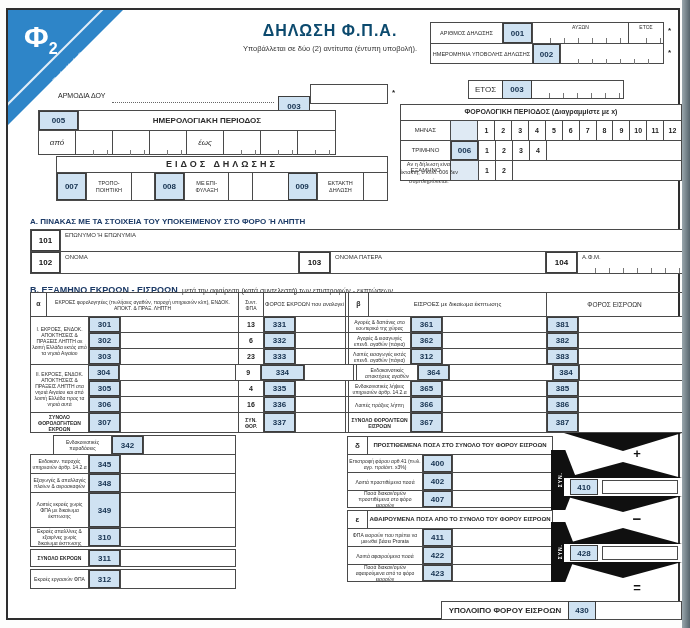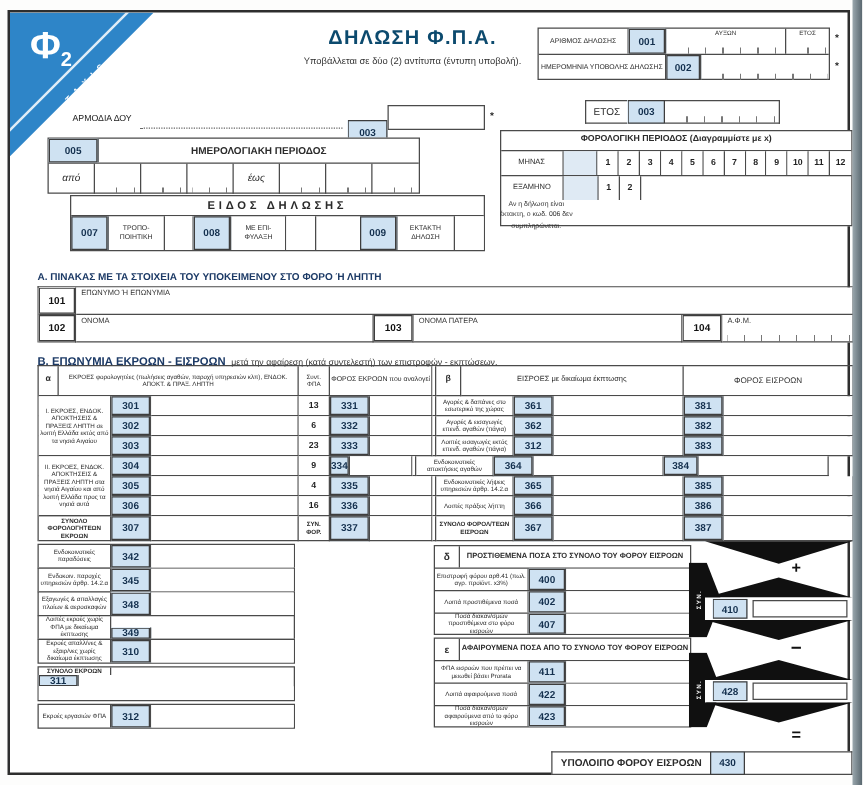--- a/index.html
+++ b/index.html
@@ -121,20 +121,29 @@
       <div class="num br" style="width:17px;">4</div>
       <div class="num br" style="width:17px;">5</div>
       <div class="num br" style="width:17px;">6</div>
       <div class="num br" style="width:17px;">7</div>
       <div class="num br" style="width:17px;">8</div>
       <div class="num br" style="width:17px;">9</div>
       <div class="num br" style="width:17px;">10</div>
       <div class="num br" style="width:17px;">11</div>
       <div class="num" style="width:17px;">12</div>
     </div>
+    <div class="row bb" style="height:20px;">
+      <div class="lb f6 br" style="width:50px;">ΤΡΙΜΗΝΟ</div>
+      <div class="chip br" style="width:28px;">006</div>
+      <div class="num br" style="width:17px;">1</div>
+      <div class="num br" style="width:17px;">2</div>
+      <div class="num br" style="width:17px;">3</div>
+      <div class="num br" style="width:17px;">4</div>
+      <div style="flex:1;"></div>
+    </div>
     <div class="row" style="height:19px;">
       <div class="lb f6 br" style="width:50px;">ΕΞΑΜΗΝΟ</div>
       <div class="br" style="width:28px;background:#dfeaf4;"></div>
       <div class="num br" style="width:17px;">1</div>
       <div class="num br" style="width:17px;">2</div>
       <div style="flex:1;"></div>
     </div>
   </div>
 
   <div class="abs box" style="left:56px;top:156px;width:332px;height:45px;">
@@ -171,21 +180,21 @@
         <span class="f6" style="position:absolute;left:4px;top:2px;color:#333;">ΟΝΟΜΑ ΠΑΤΕΡΑ</span>
       </div>
       <div class="chipw br bb" style="width:32px;">104</div>
       <div class="fld br bb ticks" style="flex:1;position:relative;">
         <span class="f6" style="position:absolute;left:4px;top:2px;color:#333;">Α.Φ.Μ.</span>
       </div>
     </div>
   </div>
 
   <div class="abs" style="left:30px;top:279px;">
-    <span class="f9 b navy">Β. ΕΠΩΝΥΜΙΑ ΕΚΡΟΩΝ - ΕΙΣΡΟΩΝ</span>
+    <span class="f9 b navy">Β. ΕΞΑΜΗΝΟ ΕΚΡΟΩΝ - ΕΙΣΡΟΩΝ</span>
     <span class="f7" style="color:#333;">μετά την αφαίρεση (κατά συντελεστή) των επιστροφών - εκπτώσεων.</span>
   </div>
 
   <div class="abs" style="left:30px;top:292px;width:652px;height:140px;border-top:1px solid #4a4a4a;border-left:1px solid #4a4a4a;">
 
     <div class="row" style="height:24px;">
       <div class="lb f7 b br bb" style="width:16px;">α</div>
       <div class="lb f5 br bb" style="width:192px;">ΕΚΡΟΕΣ φορολογητέες (πωλήσεις αγαθών, παροχή υπηρεσιών κλπ), ΕΝΔΟΚ. ΑΠΟΚΤ. &amp; ΠΡΑΞ. ΛΗΠΤΗ</div>
       <div class="lb f5 br bb" style="width:25px;">Συντ. ΦΠΑ</div>
       <div class="lb f55 br bb" style="width:82px;">ΦΟΡΟΣ ΕΚΡΟΩΝ που αναλογεί</div>
@@ -238,21 +247,21 @@
       <div class="fld br bb" style="width:104px;"></div>
       <div class="chip br bb" style="width:32px;">383</div>
       <div class="fld br bb" style="width:104px;"></div>
     </div>
 
     <div class="row" style="height:16px;">
       <div class="br bb" style="width:58px;"></div>
       <div class="chip br bb" style="width:32px;">304</div>
       <div class="fld br bb" style="width:118px;"></div>
       <div class="num br bb" style="width:25px;">9</div>
-      <div class="chip br bb" style="width:16px;">334</div>
+      <div class="chip br bb" style="width:44px;">334</div>
       <div class="fld br bb" style="width:50px;"></div>
       <div class="br bb" style="width:3px;background:#fff;"></div>
       <div class="lb f5 br bb" style="width:62px;">Ενδοκοινοτικές αποκτήσεις αγαθών</div>
       <div class="chip br bb" style="width:32px;">364</div>
       <div class="fld br bb" style="width:104px;"></div>
       <div class="chip br bb" style="width:28px;">384</div>
       <div class="fld br bb" style="width:104px;"></div>
     </div>
 
     <div class="row" style="height:16px;">
@@ -298,46 +307,46 @@
       <div class="fld br bb" style="width:104px;"></div>
       <div class="chip br bb" style="width:32px;">387</div>
       <div class="fld br bb" style="width:104px;"></div>
     </div>
 
     <div class="lb f5 abs" style="left:0;top:24px;width:58px;height:48px;background:#fff;border-right:1px solid #4a4a4a;border-bottom:1px solid #4a4a4a;">Ι. ΕΚΡΟΕΣ, ΕΝΔΟΚ. ΑΠΟΚΤΗΣΕΙΣ &amp; ΠΡΑΞΕΙΣ ΛΗΠΤΗ σε λοιπή Ελλάδα εκτός από τα νησιά Αιγαίου</div>
     <div class="lb f5 abs" style="left:0;top:72px;width:58px;height:48px;background:#fff;border-right:1px solid #4a4a4a;border-bottom:1px solid #4a4a4a;">ΙΙ. ΕΚΡΟΕΣ, ΕΝΔΟΚ. ΑΠΟΚΤΗΣΕΙΣ &amp; ΠΡΑΞΕΙΣ ΛΗΠΤΗ στα νησιά Αιγαίου και από λοιπή Ελλάδα προς τα νησιά αυτά</div>
   </div>
 
   <div class="abs" style="left:30px;top:435px;width:206px;">
-    <div class="row box" style="height:20px;">
+    <div class="row box" style="height:20px;margin-left:23px;">
       <div class="lb f5 br" style="width:58px;">Ενδοκοινοτικές παραδόσεις</div>
       <div class="chip br" style="width:32px;">342</div>
       <div class="fld" style="flex:1;"></div>
     </div>
     <div class="row box" style="height:20px;margin-top:-1px;">
       <div class="lb f5 br" style="width:58px;">Ενδοκοιν. παροχές υπηρεσιών άρθρ. 14.2.α</div>
       <div class="chip br" style="width:32px;">345</div>
       <div class="fld" style="flex:1;"></div>
     </div>
     <div class="row box" style="height:20px;margin-top:-1px;">
       <div class="lb f5 br" style="width:58px;">Εξαγωγές &amp; απαλλαγές πλοίων &amp; αεροσκαφών</div>
       <div class="chip br" style="width:32px;">348</div>
       <div class="fld" style="flex:1;"></div>
     </div>
-    <div class="row box" style="height:20px;margin-top:-1px;align-items:flex-end;">
+    <div class="row box" style="height:36px;margin-top:-1px;">
       <div class="lb f5 br" style="width:58px;">Λοιπές εκροές χωρίς ΦΠΑ με δικαίωμα έκπτωσης</div>
       <div class="chip br" style="width:32px;">349</div>
       <div class="fld" style="flex:1;"></div>
     </div>
     <div class="row box" style="height:20px;margin-top:-1px;">
       <div class="lb f5 br" style="width:58px;">Εκροές απαλλ/νες &amp; εξαιρ/νες χωρίς δικαίωμα έκπτωσης</div>
       <div class="chip br" style="width:32px;">310</div>
       <div class="fld" style="flex:1;"></div>
     </div>
-    <div class="row box" style="height:28px;margin-top:2px;flex-direction:column;">
+    <div class="row box" style="height:18px;margin-top:2px;">
       <div class="lb f5 b br" style="width:58px;">ΣΥΝΟΛΟ ΕΚΡΟΩΝ</div>
       <div class="chip br" style="width:32px;">311</div>
       <div class="fld" style="flex:1;"></div>
     </div>
     <div class="row box" style="height:20px;margin-top:2px;">
       <div class="lb f5 br" style="width:58px;">Εκροές εργασιών ΦΠΑ</div>
       <div class="chip br" style="width:32px;">312</div>
       <div class="fld" style="flex:1;"></div>
     </div>
   </div>

